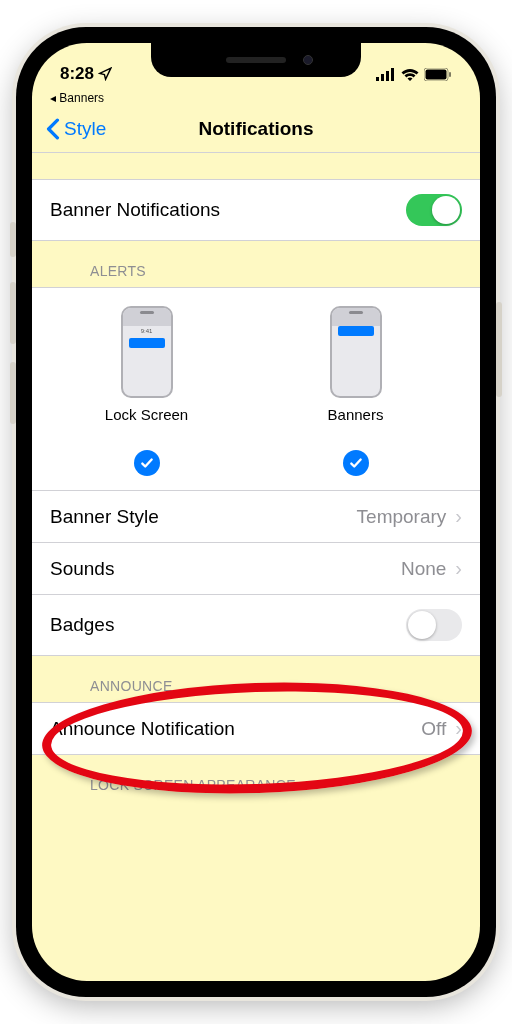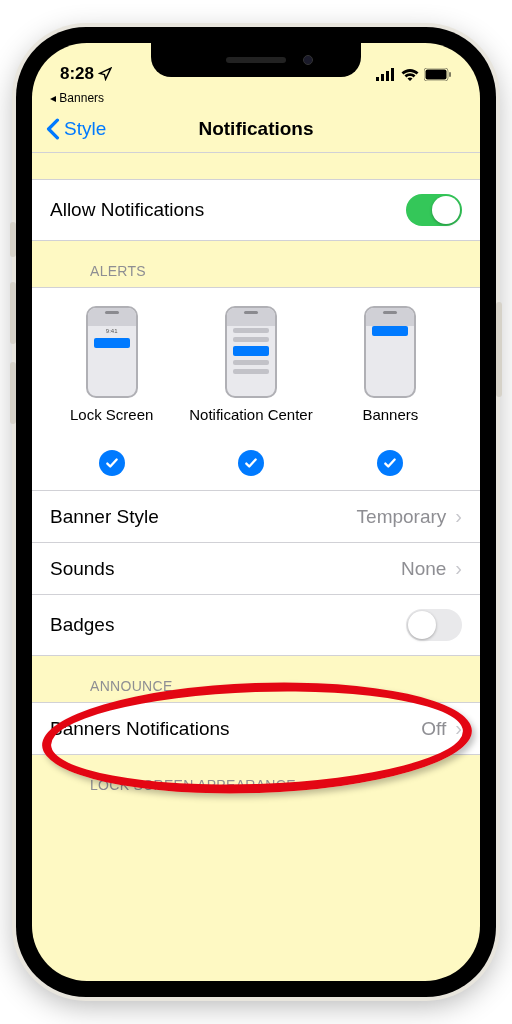--- a/index.html
+++ b/index.html
@@ -247,21 +247,21 @@
           </svg>
         <span>Style</span>
       </div>
       <div class="nav-title">Notifications</div>
     </div>
 
     <div class="content">
       <div class="spacer"></div>
 
       <div class="row">
-        <span>Allow Notifications</span>
+        <span>Banner Notifications</span>
         <div class="toggle on">
             <div class="knob"></div>
           </div>
       </div>
 
       <div class="section-header">ALERTS</div>
 
       <div class="alerts-panel">
         <div class="alerts-row">
           <div class="alert-item">
@@ -277,38 +277,20 @@
               <svg width="14" height="14" viewBox="0 0 24 24" fill="none" stroke="#fff" stroke-width="4" stroke-linecap="round" stroke-linejoin="round">
                   <polyline points="4,13 9,18 20,6"></polyline>
                 </svg>
             </div>
           </div>
           <div class="alert-item">
             <div class="mini-phone">
               <div class="mini-top">
                   <div class="mini-notch"></div>
                 </div>
-              <div class="mini-line"></div>
-              <div class="mini-line"></div>
-              <div class="mini-bar"></div>
-              <div class="mini-line"></div>
-              <div class="mini-line"></div>
-            </div>
-            <div class="alert-label">Notification Center</div>
-            <div class="alert-check">
-              <svg width="14" height="14" viewBox="0 0 24 24" fill="none" stroke="#fff" stroke-width="4" stroke-linecap="round" stroke-linejoin="round">
-                  <polyline points="4,13 9,18 20,6"></polyline>
-                </svg>
-            </div>
-          </div>
-          <div class="alert-item">
-            <div class="mini-phone">
-              <div class="mini-top">
-                  <div class="mini-notch"></div>
-                </div>
               <div class="mini-bar" style="margin-top:0"></div>
             </div>
             <div class="alert-label">Banners</div>
             <div class="alert-check">
               <svg width="14" height="14" viewBox="0 0 24 24" fill="none" stroke="#fff" stroke-width="4" stroke-linecap="round" stroke-linejoin="round">
                   <polyline points="4,13 9,18 20,6"></polyline>
                 </svg>
             </div>
           </div>
         </div>
@@ -331,21 +313,21 @@
       <div class="row">
         <span>Badges</span>
         <div class="toggle off">
             <div class="knob"></div>
           </div>
       </div>
 
       <div class="section-header">ANNOUNCE</div>
 
       <div class="row">
-        <span>Banners Notifications</span>
+        <span>Announce Notification</span>
         <span class="value">
           <span>Off</span>
           <span class="chevron">›</span>
         </span>
       </div>
 
       <div class="section-header">LOCK SCREEN APPEARANCE</div>
 
     </div>
 

